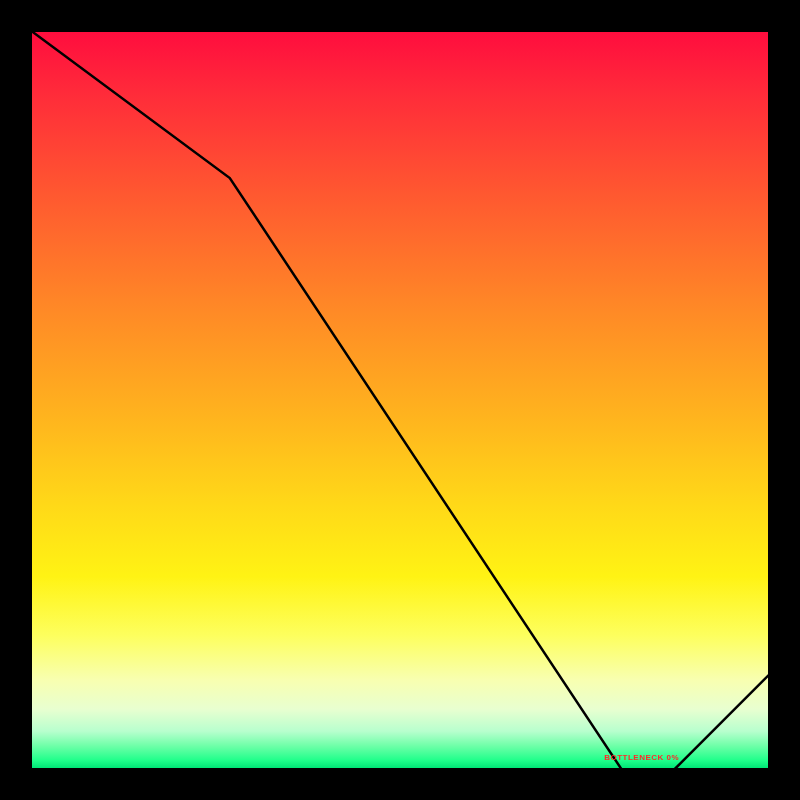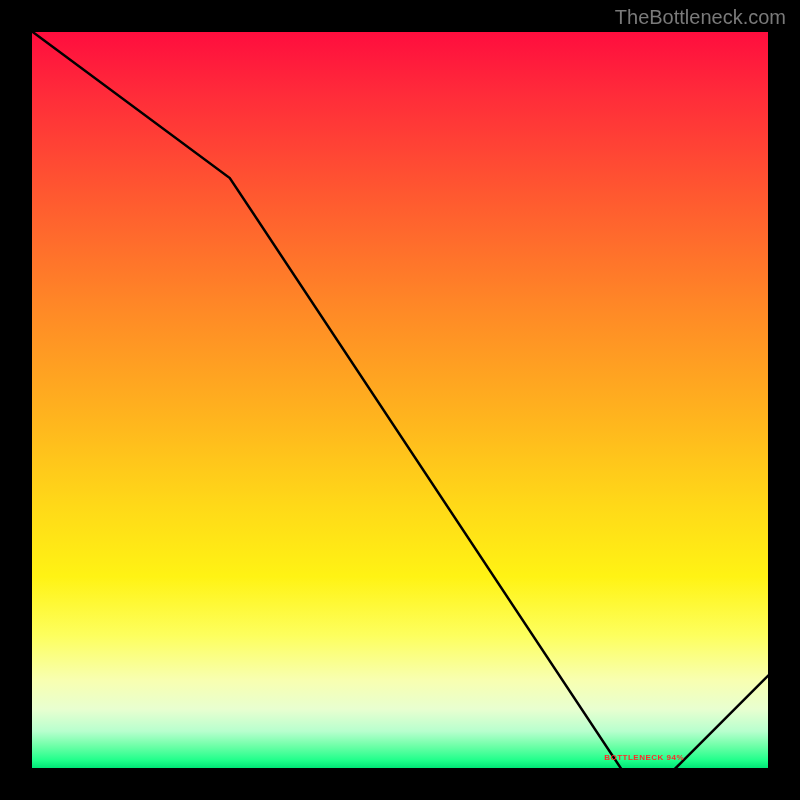--- a/index.html
+++ b/index.html
@@ -65,19 +65,18 @@
     font-size: 8px;
     font-weight: bold;
     letter-spacing: 0.5px;
     z-index: 6;
   }
 </style>
 </head>
 <body>
 
 <div class="container">
-  <div class="watermark">TheBottleneck.com</div>
   <div class="plot-area"></div>
   <svg class="line-svg" viewBox="0 0 740 740" preserveAspectRatio="none">
     <path id="curve-path" fill="none" stroke="#000" stroke-width="2.5" d="M0.0 0.0 L199.8 148.0 L592.0 740.0 L643.8 740.0 L740.0 643.8 "></path>
   </svg>
-  <div class="red-label" id="red-label" style="left: 604.2px; top: 752.6px;">BOTTLENECK 94%</div>
+  <div class="red-label" id="red-label" style="left: 604.2px; top: 752.6px;">BOTTLENECK 0%</div>
 </div>
 
 </body></html>

